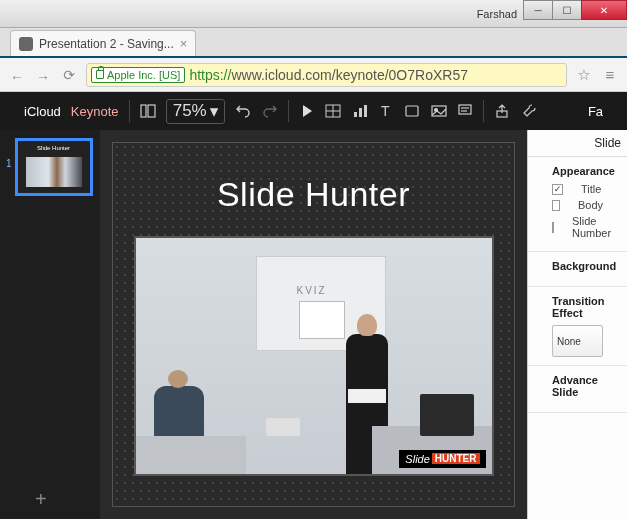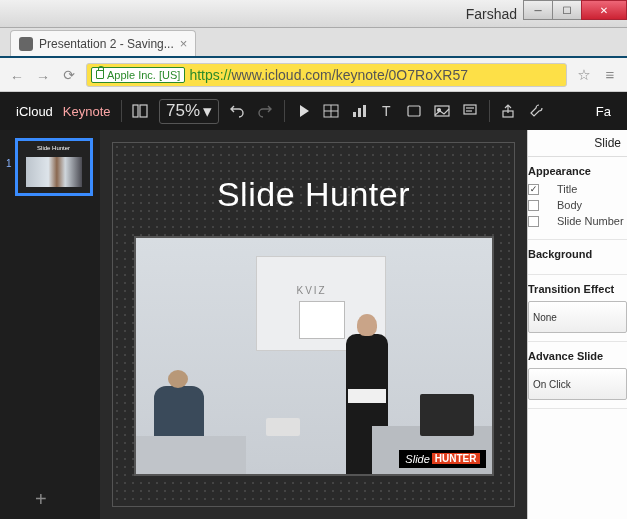--- a/index.html
+++ b/index.html
@@ -1,45 +1,45 @@
 <!DOCTYPE html>
 <html><head>
 <meta charset="utf-8">
 <style>
 * { margin: 0; padding: 0; box-sizing: border-box; font-family: -apple-system, "Segoe UI", Arial, sans-serif; }
 body { width: 627px; height: 519px; overflow: hidden; background: #fff; }
 
 
 .win-titlebar { height: 28px; background: linear-gradient(#f0f0f0, #d8d8d8); display: flex; align-items: center; border-bottom: 1px solid #aaa; position: relative; }
-.win-user { position: absolute; right: 110px; font-size: 14px; color: #333; padding-left: 24px; }
+.win-user { position: absolute; right: 110px; font-size: 11px; color: #333; padding-left: 24px; }
 .win-controls { position: absolute; right: 0; display: flex; height: 20px; top: 0; }
 .win-btn { width: 30px; height: 20px; display: flex; align-items: center; justify-content: center; font-size: 10px; border: 1px solid #888; background: linear-gradient(#eee,#ccc); margin-left: -1px; }
 .win-btn.close { background: linear-gradient(#e67,#c23); color: #fff; width: 46px; border-color: #a23; }
 .win-btn.min, .win-btn.max { color: #333; }
 
 
 .tabstrip { height: 30px; background: #e0e0e0; display: flex; align-items: flex-end; padding-left: 10px; border-bottom: 2px solid #0c4a6e; }
 .tab { background: #f7f7f7; border: 1px solid #bbb; border-bottom: none; border-radius: 4px 4px 0 0; height: 26px; padding: 0 8px; display: flex; align-items: center; font-size: 12px; color: #444; min-width: 180px; }
 .tab-icon { width: 14px; height: 14px; background: #666; border-radius: 3px; margin-right: 6px; }
 .tab-title { flex: 1; white-space: nowrap; overflow: hidden; text-overflow: ellipsis; }
 .tab-close { margin-left: 6px; color: #888; font-size: 13px; }
 
 
 .addrbar { height: 34px; background: #f3f3f3; border-bottom: 1px solid #ccc; display: flex; align-items: center; padding: 0 8px; gap: 8px; }
 .nav-btn { width: 18px; height: 18px; color: #888; display: flex; align-items: center; justify-content: center; font-size: 14px; }
-.url-box { flex: 1; height: 24px; border: 1px solid #ccc; border-radius: 3px; background: #fde047; display: flex; align-items: center; padding: 0 4px; font-size: 14px; overflow: hidden; }
+.url-box { flex: 1; height: 24px; border: 1px solid #ccc; border-radius: 3px; background: #fef9c3; display: flex; align-items: center; padding: 0 4px; font-size: 14px; overflow: hidden; }
 .ssl-badge { background: #fff; color: #2a8a2a; border: 1px solid #2a8a2a; border-radius: 2px; padding: 1px 4px; font-size: 11px; margin-right: 4px; display: flex; align-items: center; gap: 3px; }
 .lock-icon { width: 8px; height: 9px; border: 1px solid #2a8a2a; border-radius: 1px; position: relative; }
 .lock-icon::before { content: ""; position: absolute; top: -5px; left: 1px; width: 4px; height: 4px; border: 1px solid #2a8a2a; border-bottom: none; border-radius: 3px 3px 0 0; }
 .url-proto { color: #2a8a2a; }
 .url-rest { color: #555; white-space: nowrap; }
 .star-btn, .menu-btn { width: 18px; color: #888; font-size: 15px; text-align: center; }
 
 
-.appbar { height: 38px; background: #1a1a1a; display: flex; align-items: center; padding: 0 16px; color: #ccc; font-size: 13px; gap: 10px; }
+.appbar { height: 38px; background: #1a1a1a; display: flex; align-items: center; padding: 0 24px; color: #ccc; font-size: 13px; gap: 10px; }
 .appbar .brand-icloud { color: #fff; font-weight: 300; }
 .appbar .brand-keynote { color: #fca5a5; font-weight: 400; }
 .appbar .sep { width: 1px; height: 22px; background: #444; }
 .tool { width: 22px; height: 22px; display: flex; align-items: center; justify-content: center; color: #ccc; }
 .tool svg { width: 16px; height: 16px; }
 .zoom-box { border: 1px solid #555; border-radius: 3px; padding: 1px 6px; font-size: 17px; color: #ddd; display: flex; align-items: center; gap: 3px; }
 .appbar .spacer { flex: 1; }
 .appbar .right-label { color: #ffffff; margin-left: 31px; }
 
 
@@ -73,21 +73,21 @@
 .photo-desk2 { position: absolute; bottom: 0; right: 0; width: 120px; height: 48px; background: #b8bcc1; }
 .photo-monitor { position: absolute; bottom: 38px; right: 18px; width: 54px; height: 42px; background: #2a2a2a; border-radius: 2px; }
 .photo-proj { position: absolute; bottom: 38px; left: 130px; width: 34px; height: 18px; background: #e0e0e0; border-radius: 2px; }
 .watermark { position: absolute; bottom: 6px; right: 6px; background: #000; padding: 3px 6px; font-size: 11px; display: flex; gap: 2px; align-items: center; }
 .watermark .wm1 { color: #fff; font-style: italic; font-weight: 300; }
 .watermark .wm2 { background: #e03c1a; color: #fff; font-weight: bold; padding: 0 3px; font-size: 10px; }
 
 
 .panel { width: 100px; background: #fdfdfd; border-left: 1px solid #ccc; font-size: 11px; color: #333; overflow: hidden; }
 .panel-tab { text-align: right; padding: 6px 6px 6px 0; border-bottom: 1px solid #ddd; font-size: 12px; color: #222; }
-.panel-section { padding: 8px 0; border-bottom: 1px solid #e5e5e5; }
+.panel-section { padding: 8px 24px; border-bottom: 1px solid #e5e5e5; }
 .panel-section h4 { font-size: 11px; font-weight: bold; color: #222; margin-bottom: 6px; }
 .chk-row { display: flex; align-items: center; gap: 18px; margin-bottom: 4px; font-size: 11px; color: #444; }
 .chk { width: 11px; height: 11px; border: 1px solid #999; background: #fff; display: inline-flex; align-items: center; justify-content: center; font-size: 9px; color: #3a7api; }
 .chk.checked::after { content: "✓"; color: #333; font-size: 9px; }
 .panel-select { width: 100%; height: 32px; background: linear-gradient(#fff,#eee); border: 1px solid #bbb; border-radius: 2px; font-size: 10px; padding: 0 4px; display: flex; align-items: center; color: #333; margin-top: 3px; }
 </style>
 </head>
 <body>
 
 <div class="win-titlebar">
@@ -265,19 +265,16 @@
       <h4>Background</h4>
     </div>
     <div class="panel-section">
       <h4>Transition Effect</h4>
       <div class="panel-select">
         <span>None</span>
       </div>
     </div>
     <div class="panel-section">
       <h4>Advance Slide</h4>
-      <div class="panel-select">
-        <span>On Click</span>
-      </div>
     </div>
   </div>
 
 </div>
 
 </body></html>

